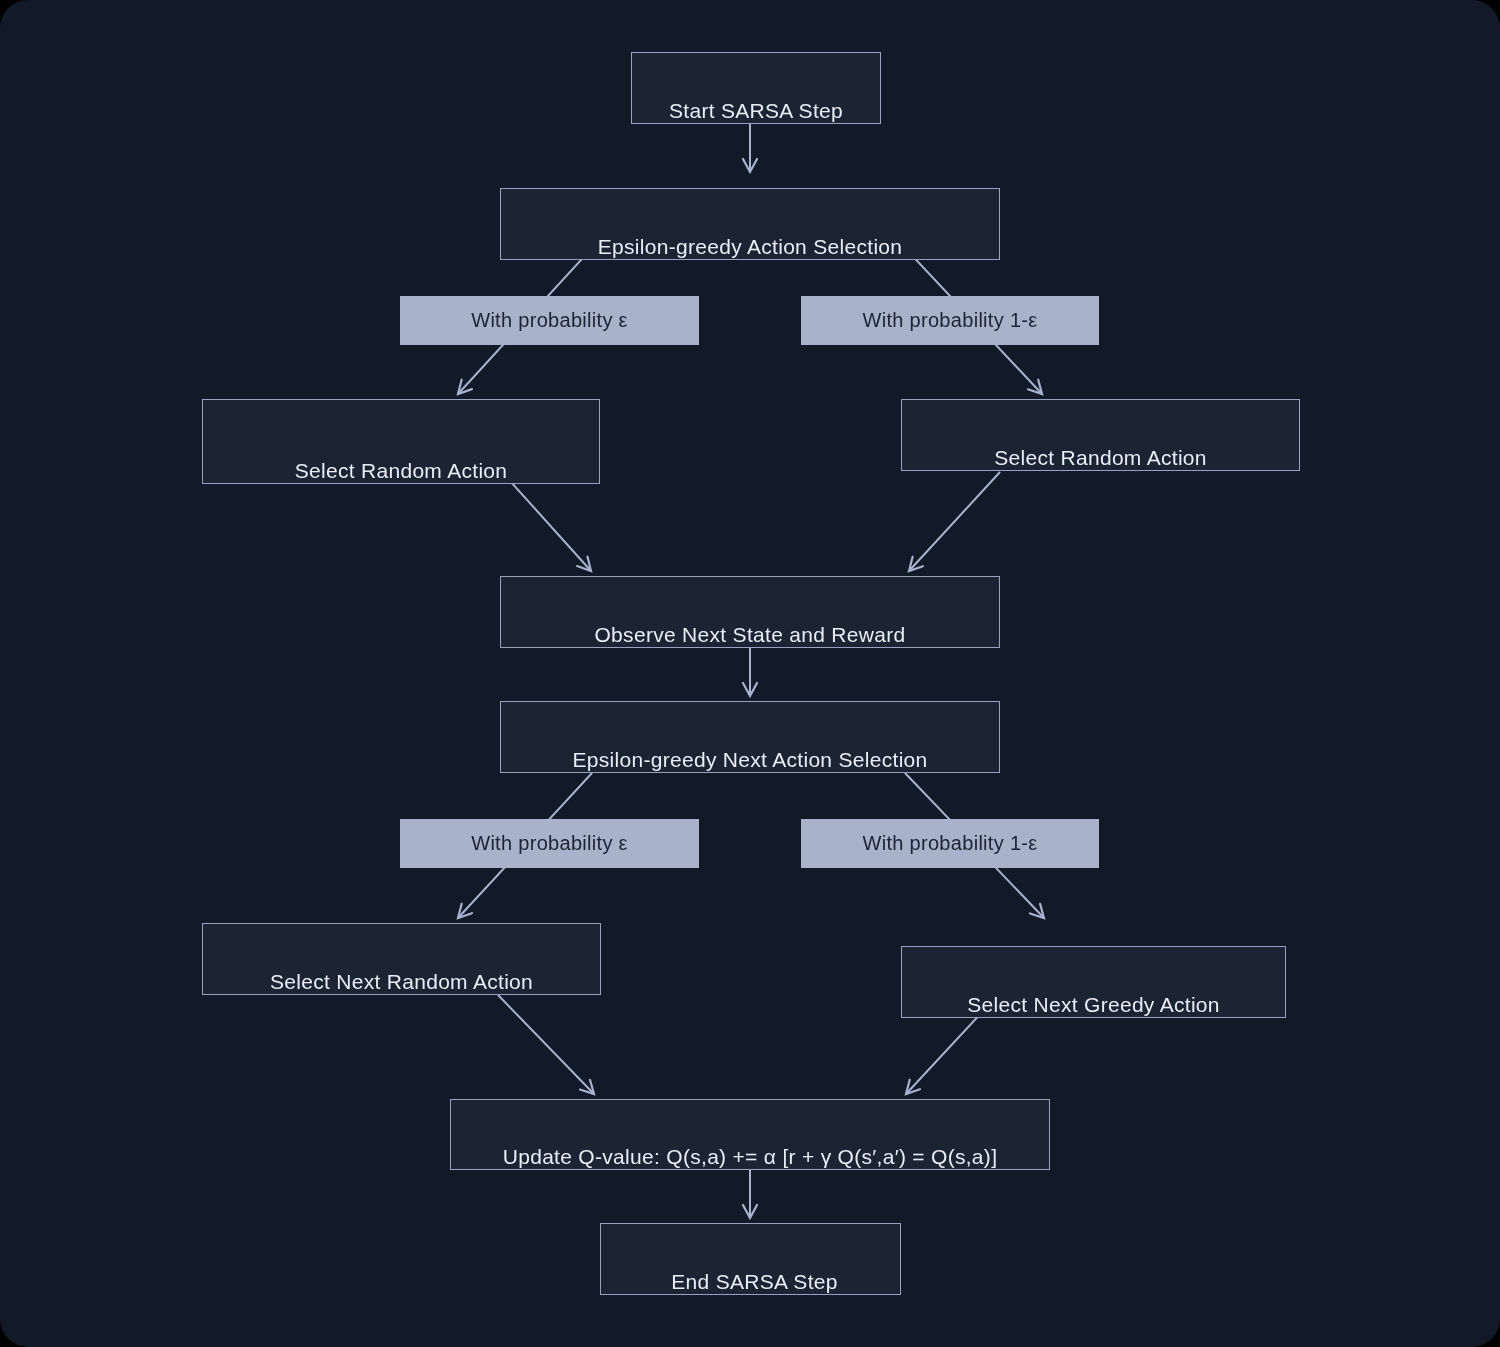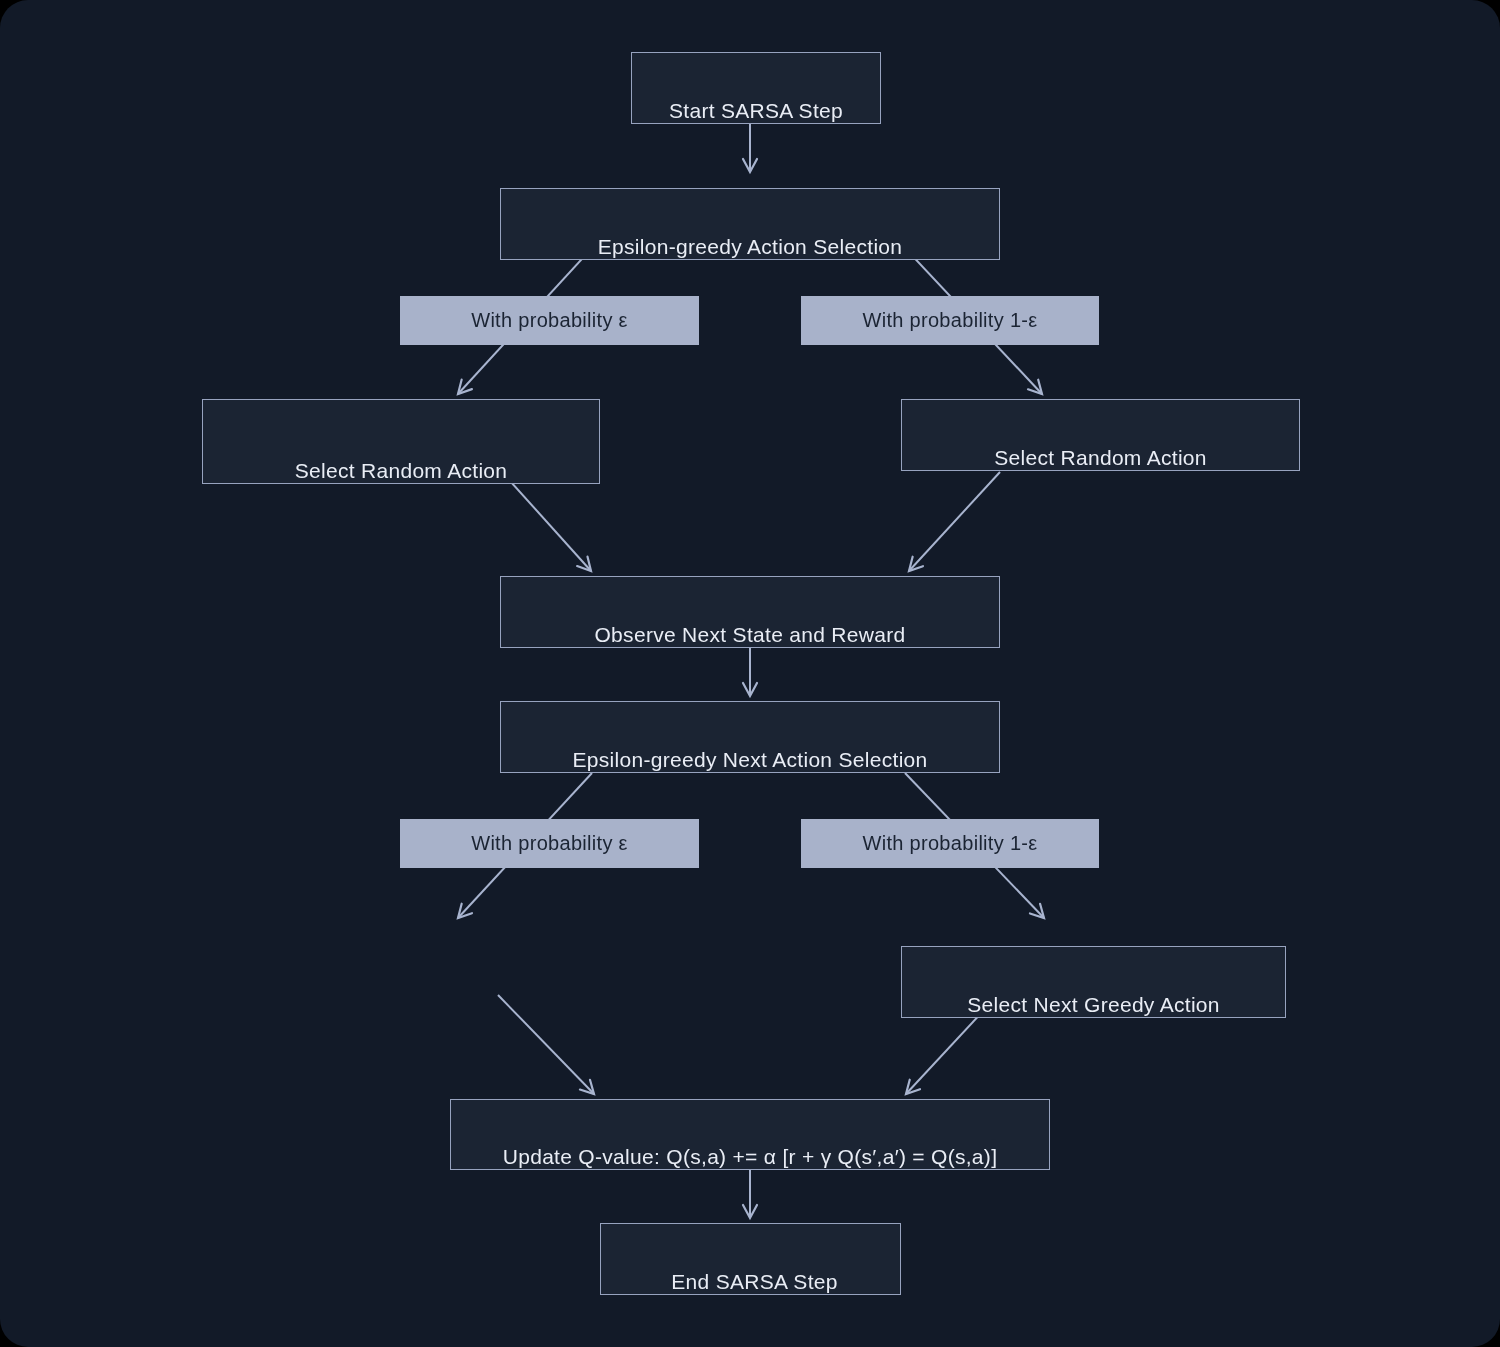--- a/index.html
+++ b/index.html
@@ -128,20 +128,23 @@
     </div>
 
     <div class="edge-label l-prob-eps-2">
       <span>With probability ε</span>
     </div>
 
     <div class="edge-label l-prob-1eps-2">
       <span>With probability 1-ε</span>
     </div>
 
+    <div class="node n-sel-next-random">
+      <span>Select Next Random Action</span>
+    </div>
 
     <div class="node n-sel-next-greedy">
       <span>Select Next Greedy Action</span>
     </div>
 
     <div class="node n-update-q">
       <span>Update Q-value: Q(s,a) += α [r + γ Q(s′,a′) = Q(s,a)]</span>
     </div>
 
     <div class="node n-end">

